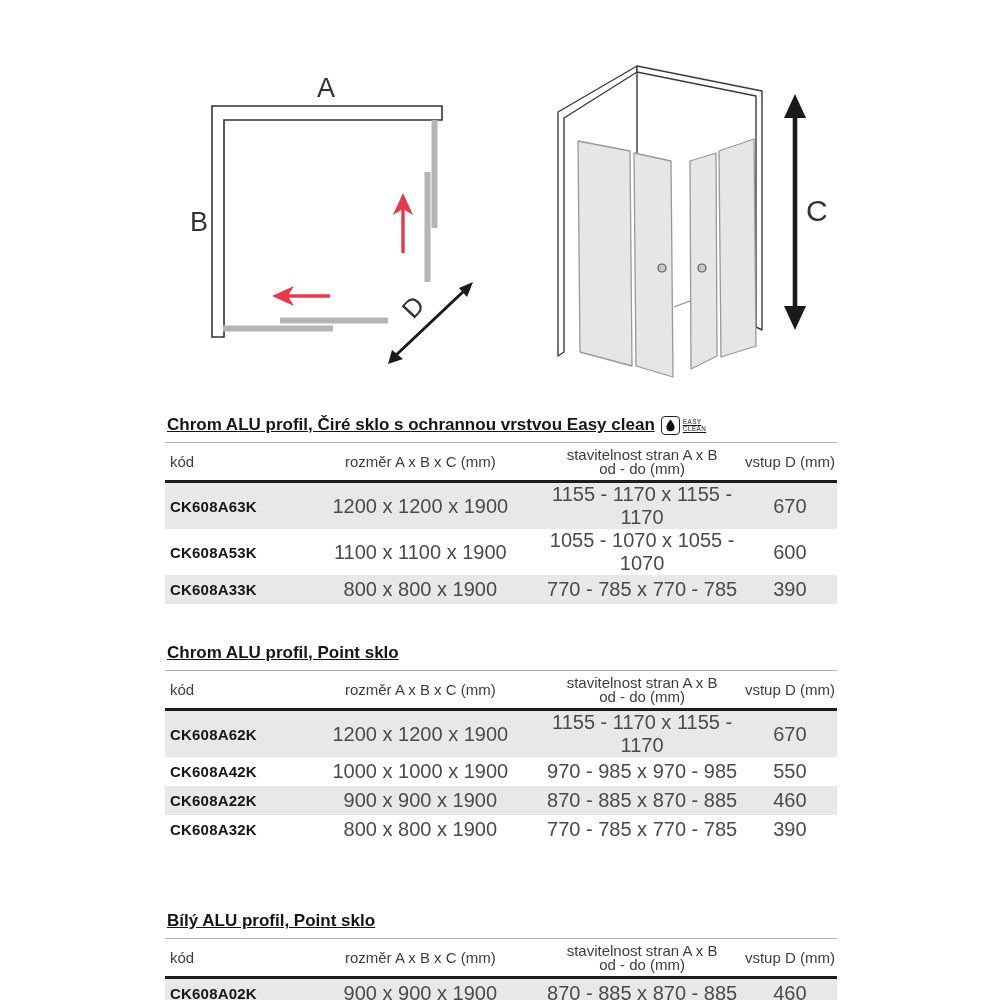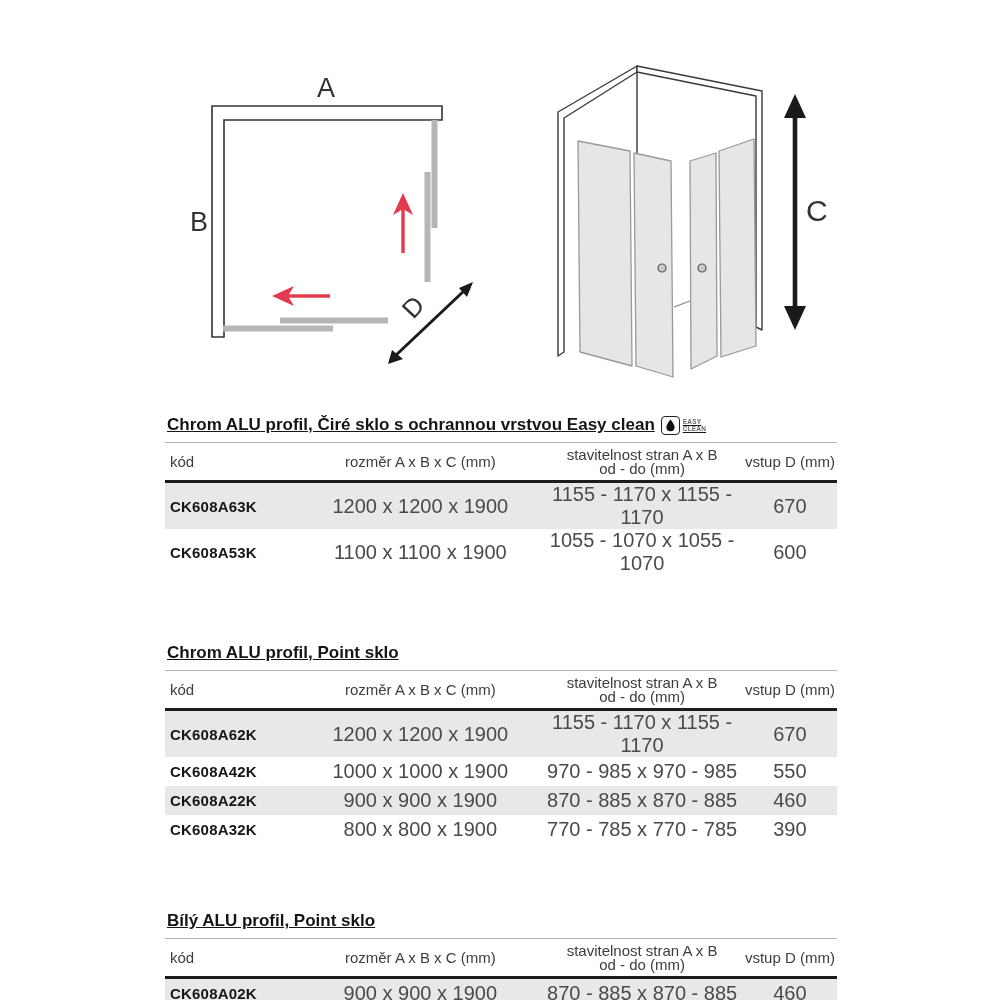--- a/index.html
+++ b/index.html
@@ -130,20 +130,26 @@
           <td>1200 x 1200 x 1900</td>
           <td>1155 - 1170 x 1155 - 1170</td>
           <td>670</td>
         </tr>
         <tr>
           <td>CK608A53K</td>
           <td>1100 x 1100 x 1900</td>
           <td>1055 - 1070 x 1055 - 1070</td>
           <td>600</td>
         </tr>
+        <tr>
+          <td>CK608A33K</td>
+          <td>800 x 800 x 1900</td>
+          <td>770 - 785 x 770 - 785</td>
+          <td>390</td>
+        </tr>
       </tbody>
   </table>
 </section>
 
 <section id="section-2">
   <h2 class="sec-title">
     <span>Chrom ALU profil, Point sklo</span>
   </h2>
   <table>
     <colgroup>

